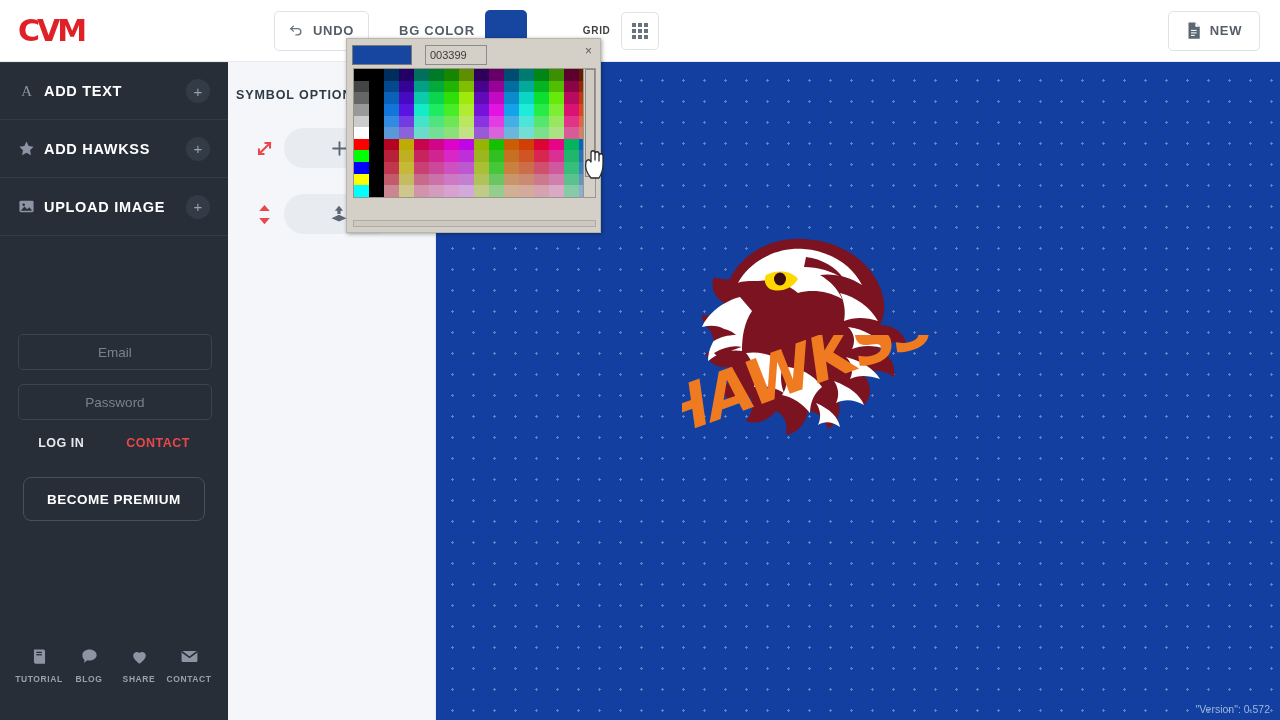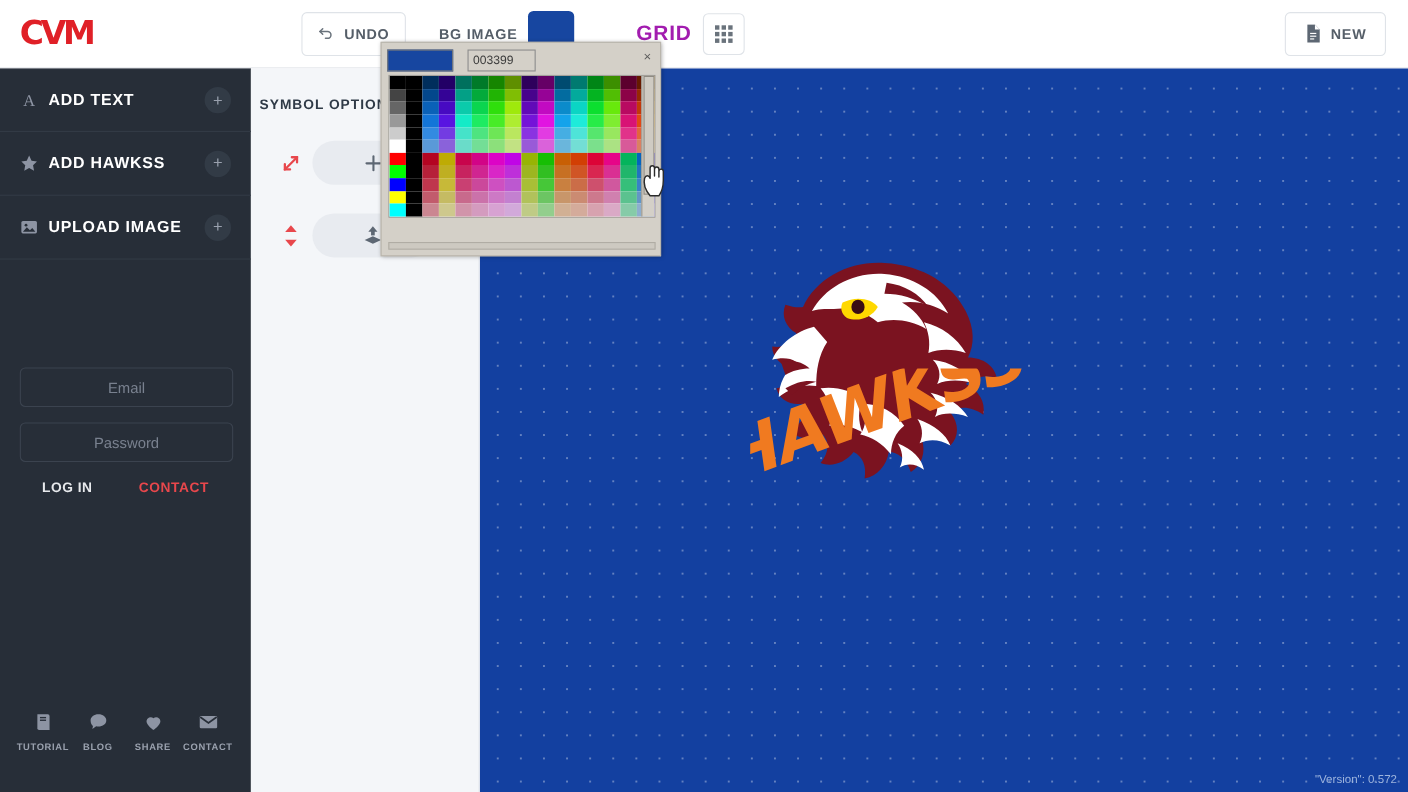--- a/index.html
+++ b/index.html
@@ -30,21 +30,21 @@
     height: 40px; min-width: 92px; padding: 0 14px; border: 1px solid #dfe3e8; border-radius: 5px;
     background: #fff; display: flex; align-items: center; justify-content: center; gap: 9px;
     font-size: 13px; font-weight: 700; letter-spacing: 0.7px; color: #555e68; cursor: pointer;
   }
   .tb-btn.disabled { color: #b7bdc4; border-color: #e8ebee; }
   .tb-btn svg { display:block; }
   .bgcolor-group { display: flex; align-items: center; gap: 10px; margin-left: 16px; }
   .bgcolor-label { font-size: 13px; font-weight: 700; letter-spacing: 0.7px; color: #555e68; }
   .bgcolor-swatch { width: 42px; height: 42px; border-radius: 5px; background: #1746a0; cursor: pointer; }
   .grid-group { display:flex; align-items:center; gap: 10px; margin-left: 42px; }
-  .grid-label { font-size: 19px; font-weight: 700; letter-spacing: 0.7px; color: #a21caf; }
+  .grid-label { font-size: 10px; font-weight: 700; letter-spacing: 0.7px; color: #404040; }
   .grid-btn { width: 38px; height: 38px; border: 1px solid #dfe3e8; border-radius: 5px; background:#fff;
               display:flex; align-items:center; justify-content:center; cursor: pointer; }
   .grid-dots { display: grid; grid-template-columns: repeat(3, 4px); grid-template-rows: repeat(3, 4px); gap: 2px; }
   .grid-dots i { display:block; width:4px; height:4px; background:#6a737c; }
 
   .tb-right { margin-left: auto; display: flex; align-items: center; gap: 14px; padding-right: 20px; }
   .btn-download {
     height: 42px; padding: 0 20px; border-radius: 5px; border: none; background: #28c48b;
     color: #fff; font-size: 13.5px; font-weight: 700; letter-spacing: 0.9px;
     display: flex; align-items: center; justify-content: center; gap: 10px; cursor: pointer;
@@ -158,21 +158,21 @@
           <svg width="15" height="15" viewBox="0 0 24 24" fill="none" stroke="#6a737c" stroke-width="2.2" stroke-linecap="round">
               <path d="M3 9h11a5 5 0 0 1 0 10h-3"></path>
               <polyline points="7 5 3 9 7 13"></polyline>
             </svg>
         </span>
         <span>UNDO</span>
       </div>
 
 
       <div class="bgcolor-group">
-        <span class="bgcolor-label">BG IMAGE</span>
+        <span class="bgcolor-label">BG COLOR</span>
         <span class="bgcolor-swatch"></span>
       </div>
 
       <div class="grid-group">
         <span class="grid-label">GRID</span>
         <span class="grid-btn">
           <span class="grid-dots">
             <i></i>
               <i></i>
               <i></i>
@@ -239,20 +239,21 @@
       <span class="side-plus">+</span>
     </div>
 
     <div class="auth">
       <input class="auth-input" placeholder="Email" style="">
       <input class="auth-input" type="password" placeholder="Password" style="">
       <div class="auth-links">
         <span class="auth-login">LOG IN</span>
         <span class="auth-register">CONTACT</span>
       </div>
+      <div class="premium-btn">BECOME PREMIUM</div>
     </div>
 
     <div class="side-footer">
       <div class="sf-item">
         <span class="sf-ic">
           <svg width="19" height="19" viewBox="0 0 24 24" fill="#8d94a3">
               <path d="M5 3h12a2 2 0 0 1 2 2v16H7a2 2 0 0 1-2-2z"></path>
               <rect x="8" y="6" width="7" height="1.6" fill="#272e38"></rect>
               <rect x="8" y="9" width="7" height="1.6" fill="#272e38"></rect>
             </svg>

